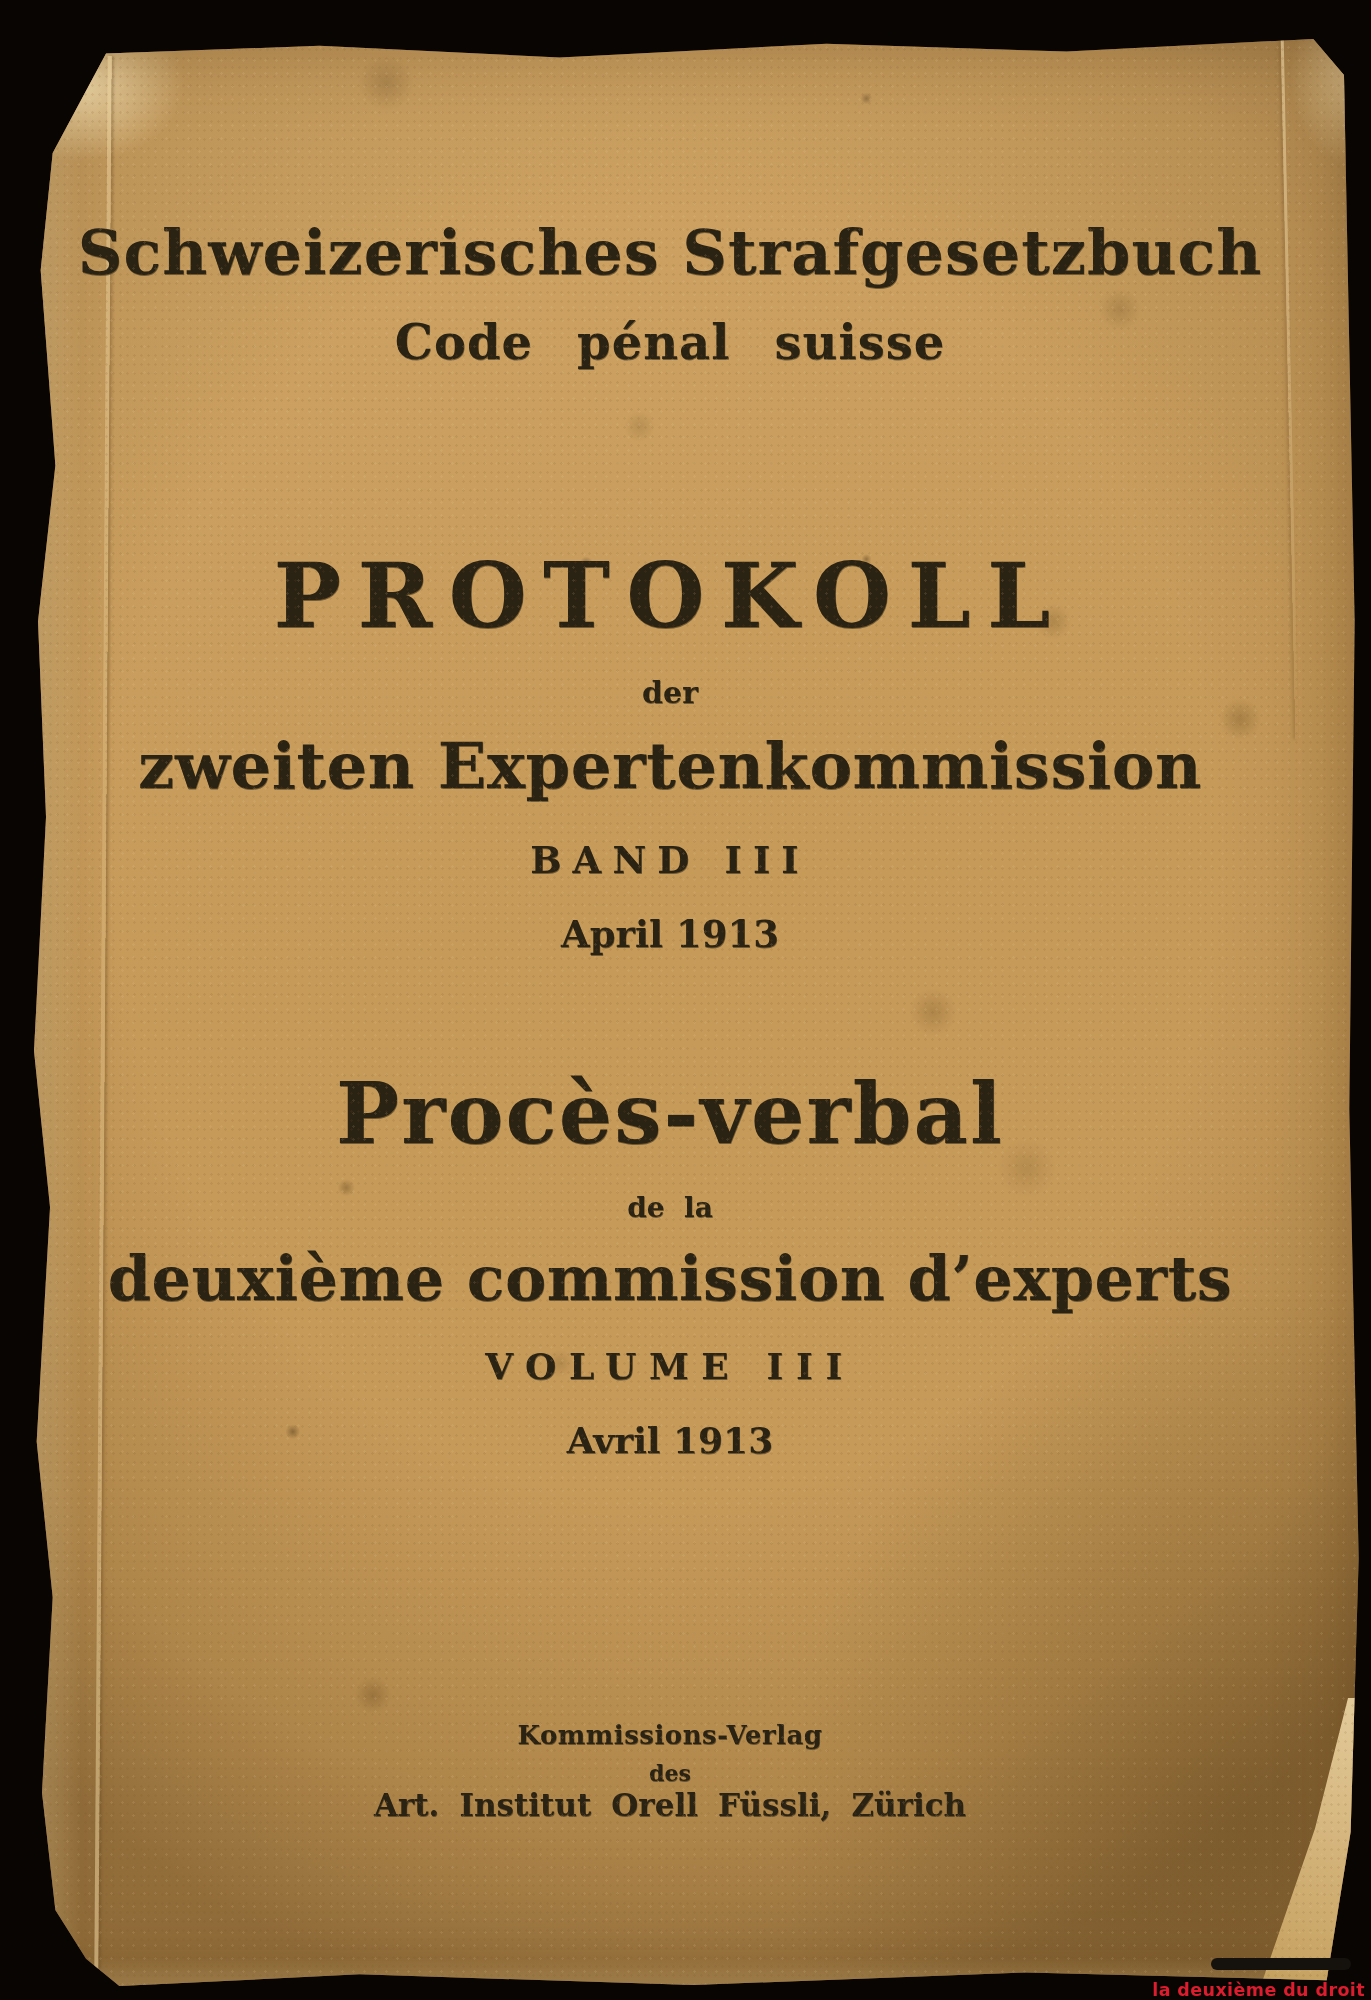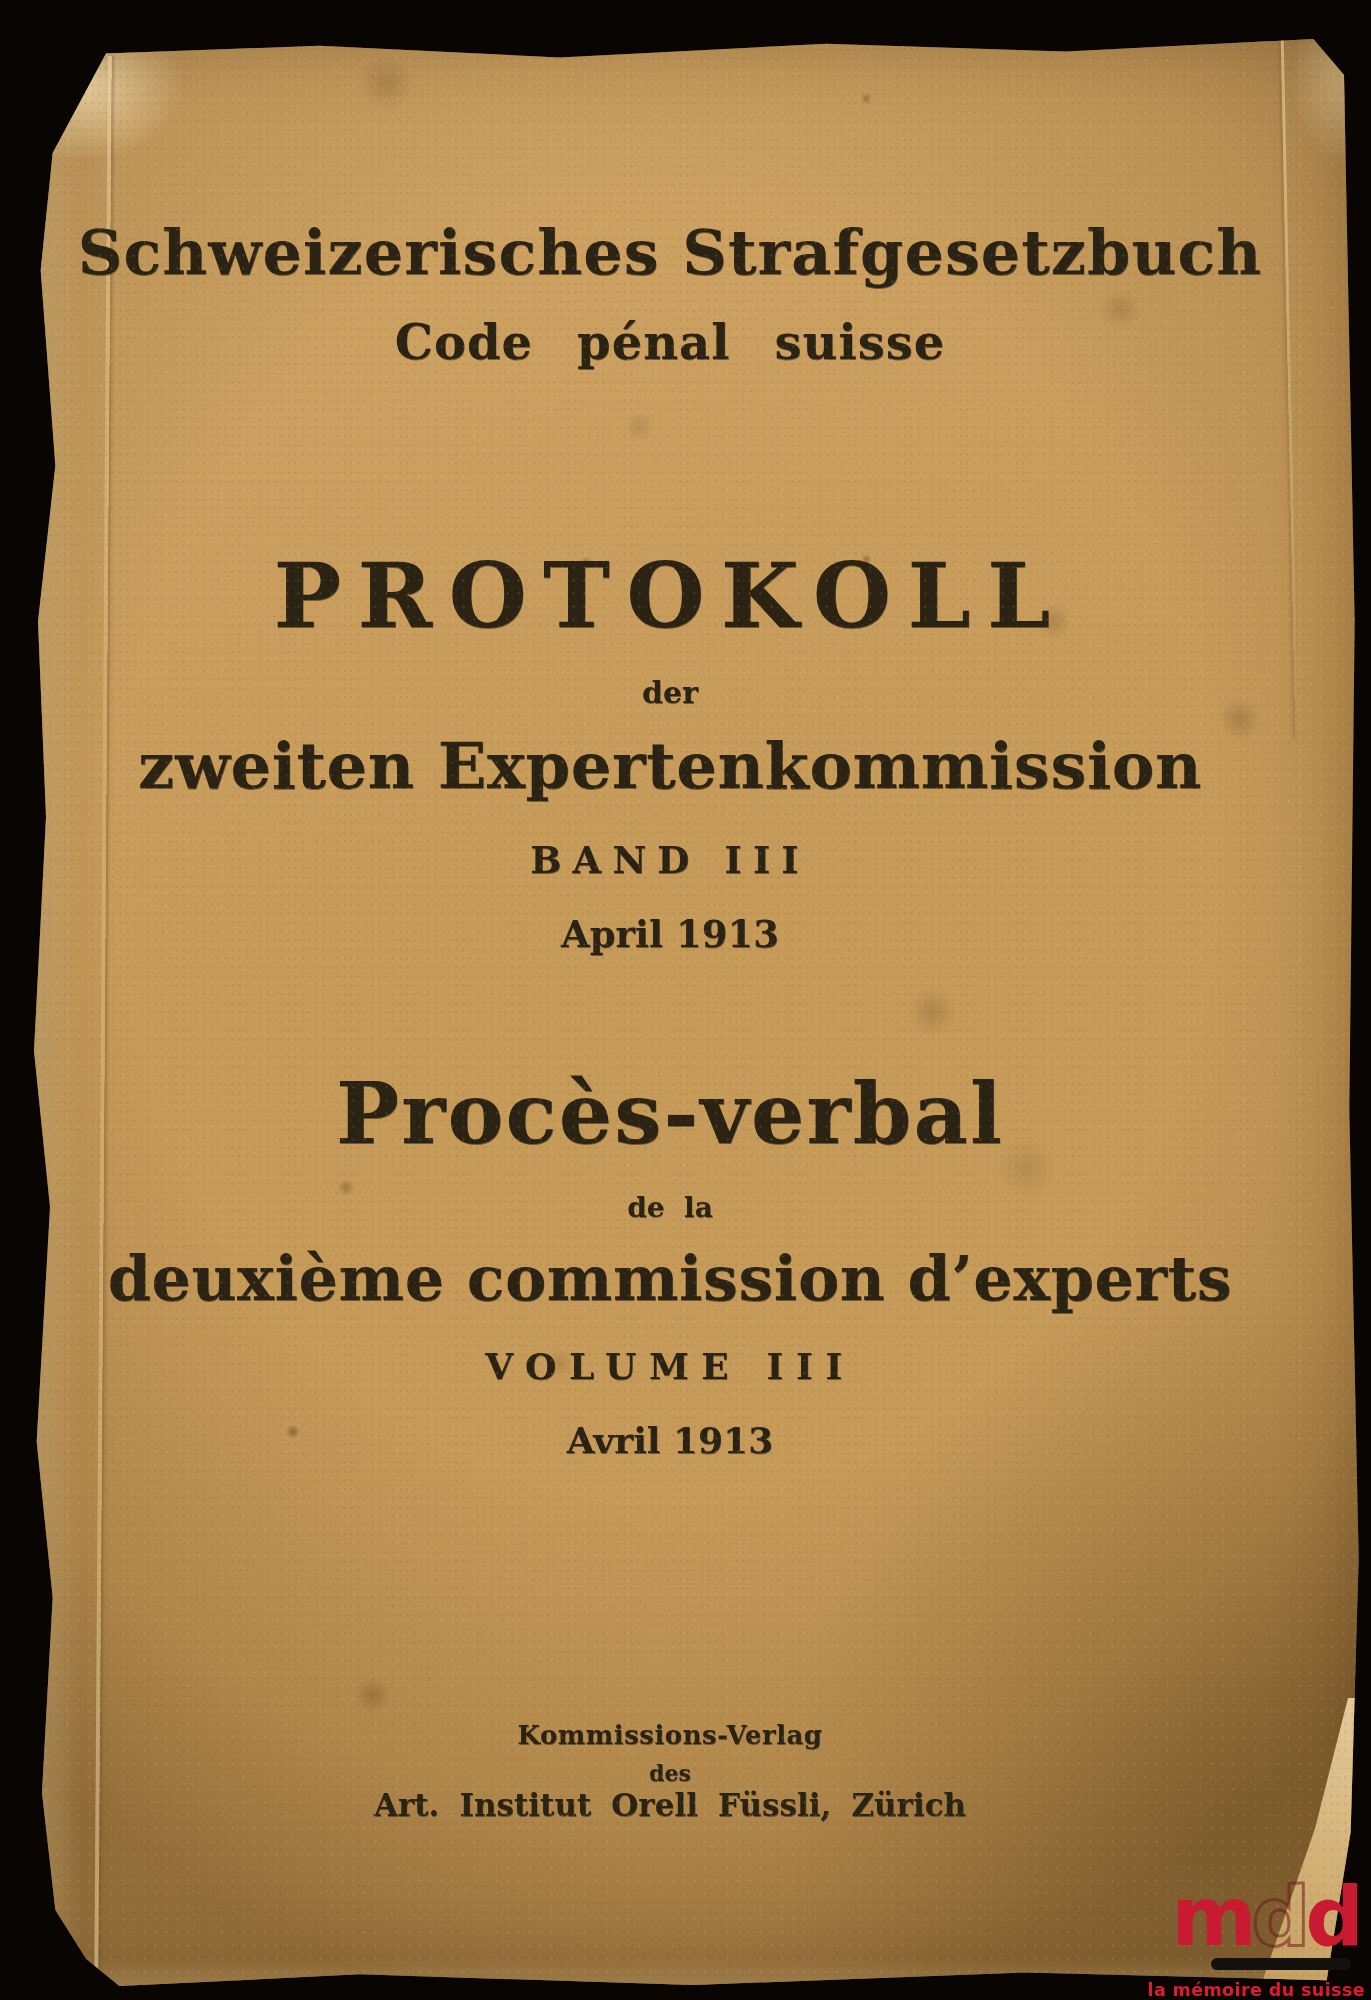--- a/index.html
+++ b/index.html
@@ -146,19 +146,16 @@
     <div class="line l-dela">de la</div>
     <div class="line l-deuxieme">deuxième commission d’experts</div>
     <div class="line l-volume">VOLUME III</div>
     <div class="line l-avril">Avril 1913</div>
 
     <div class="line l-imp1">Kommissions-Verlag</div>
     <div class="line l-imp2">des</div>
     <div class="line l-imp3">Art. Institut Orell Füssli, Zürich</div>
   </div>
 
-  <div class="wm-logo">
-    <span class="wm-m">m</span><span class="wm-d1">d</span><span class="wm-d2">d</span>
-  </div>
   <div class="wm-bar"></div>
-  <div class="wm-tagline">la mémoire du suisse</div>
+  <div class="wm-tagline">la deuxième du droit</div>
 
 </div>
 
 </body></html>

